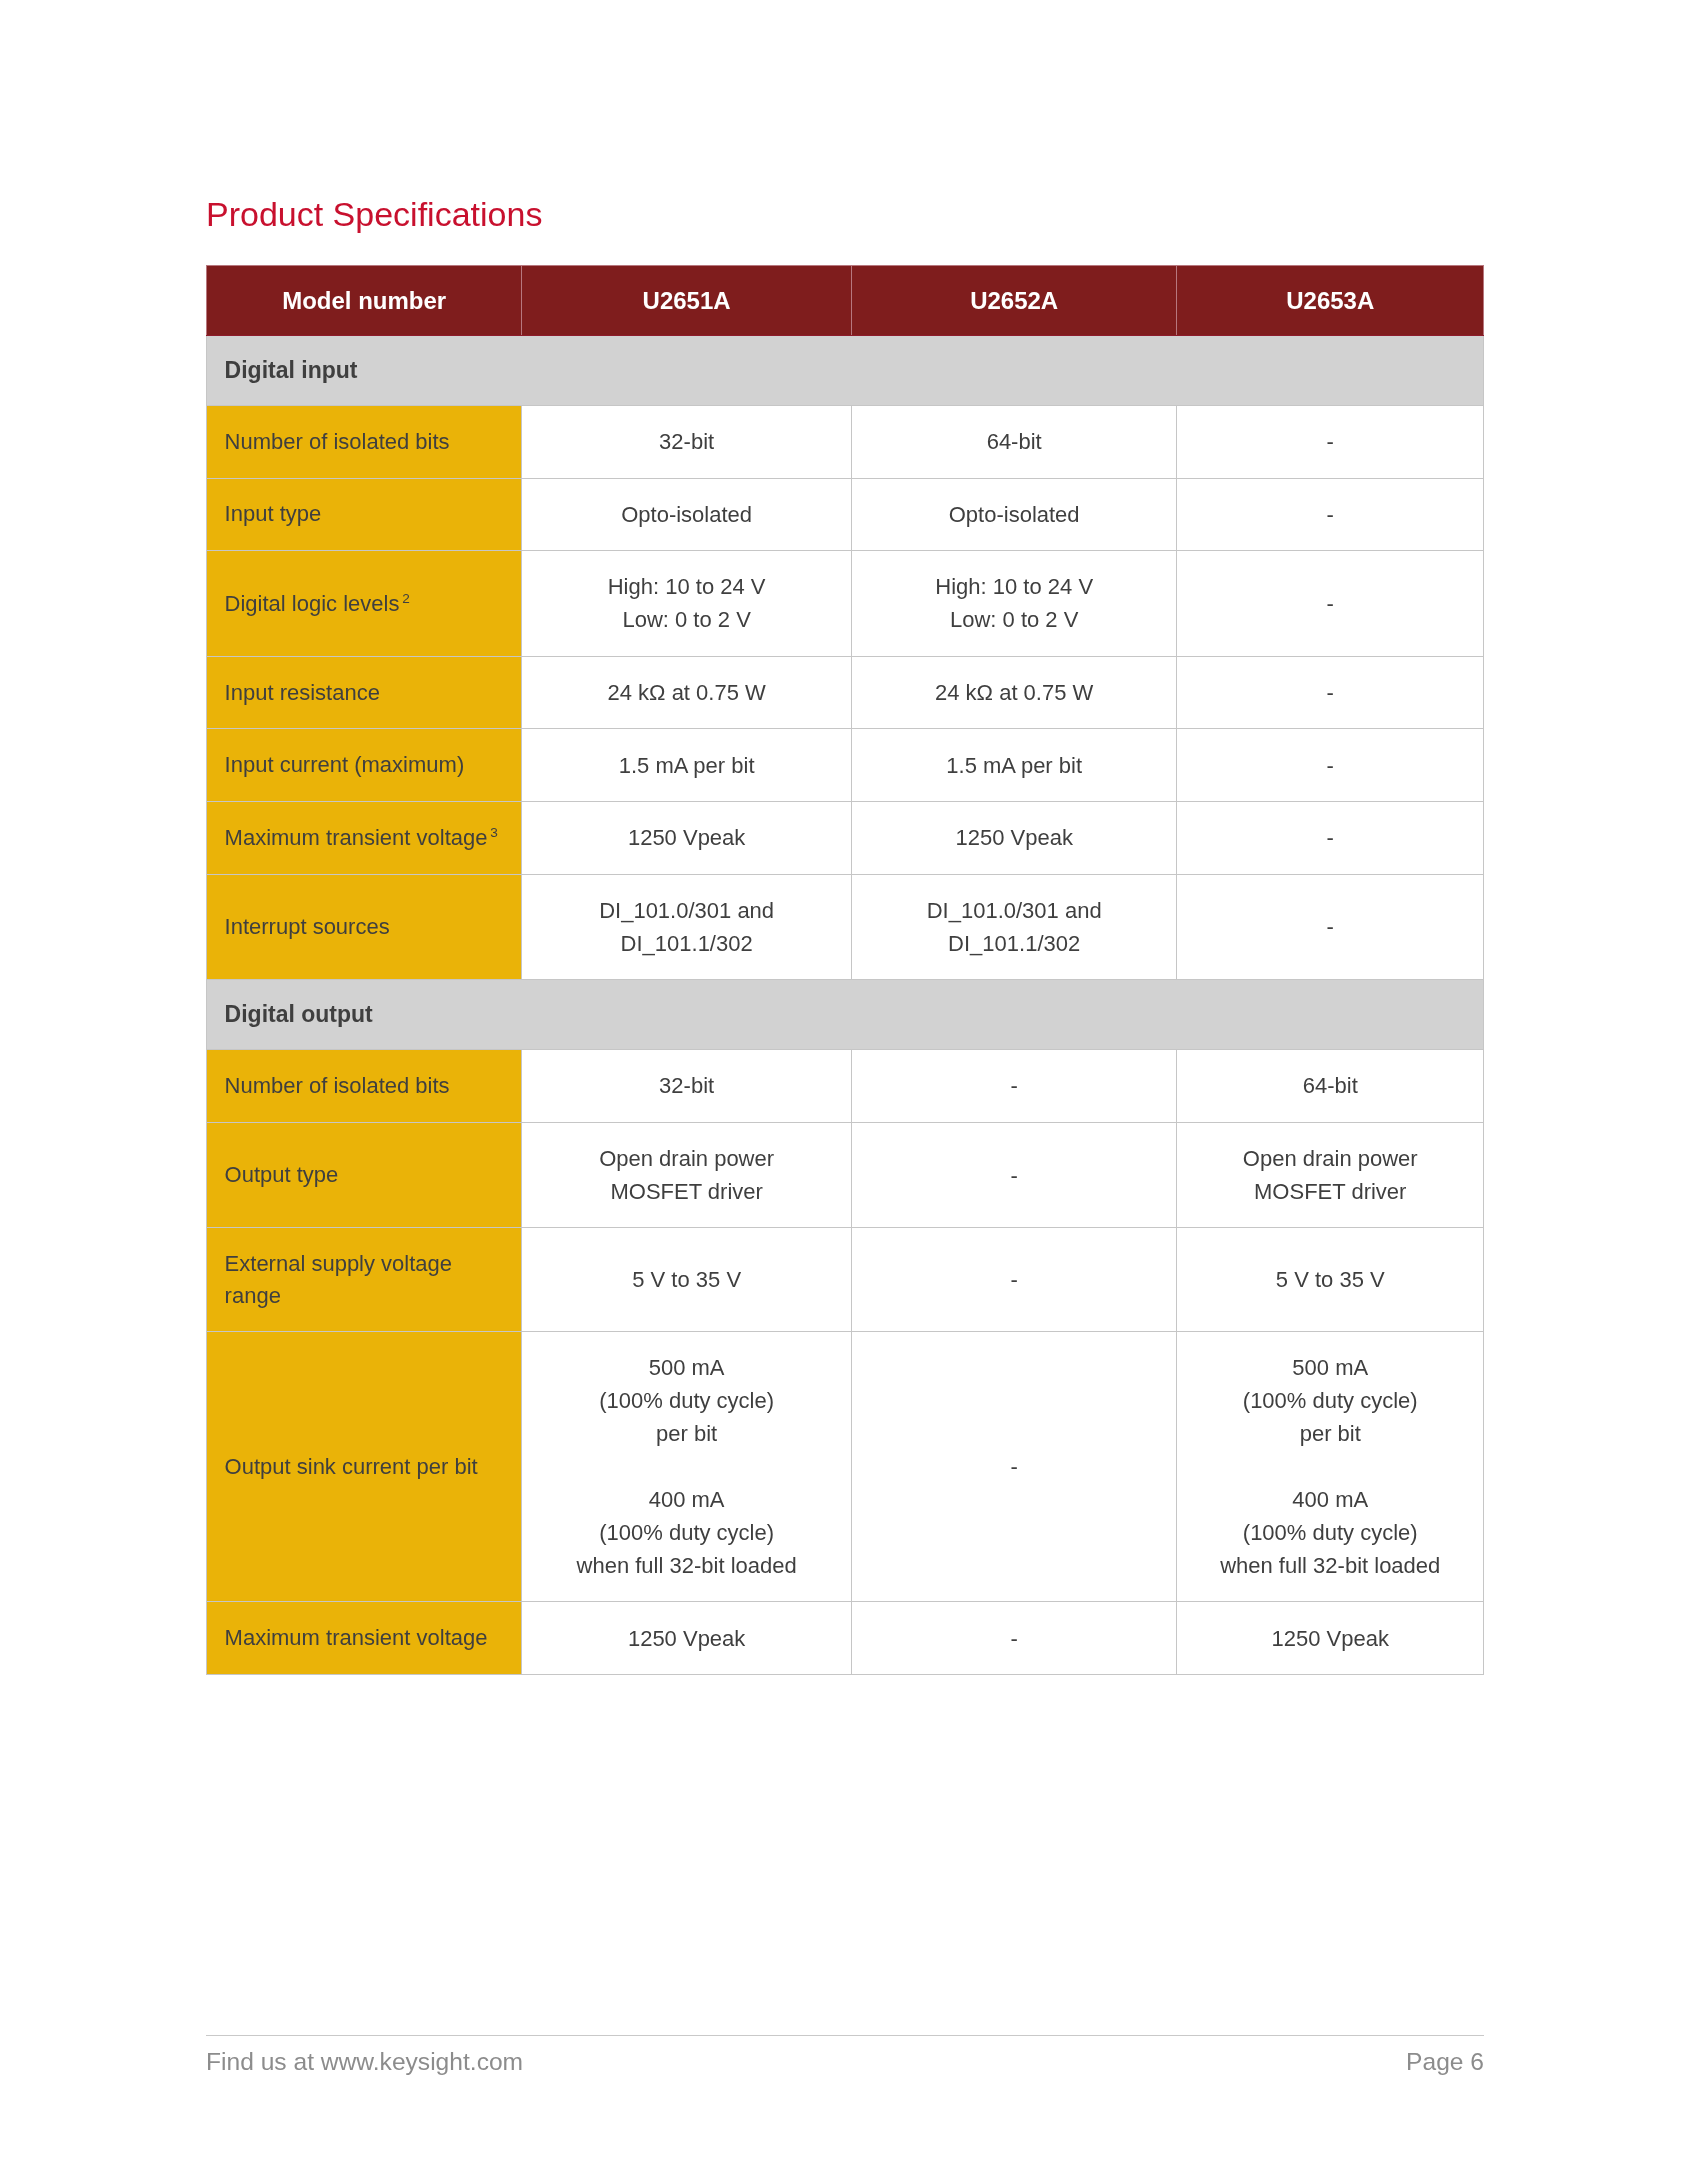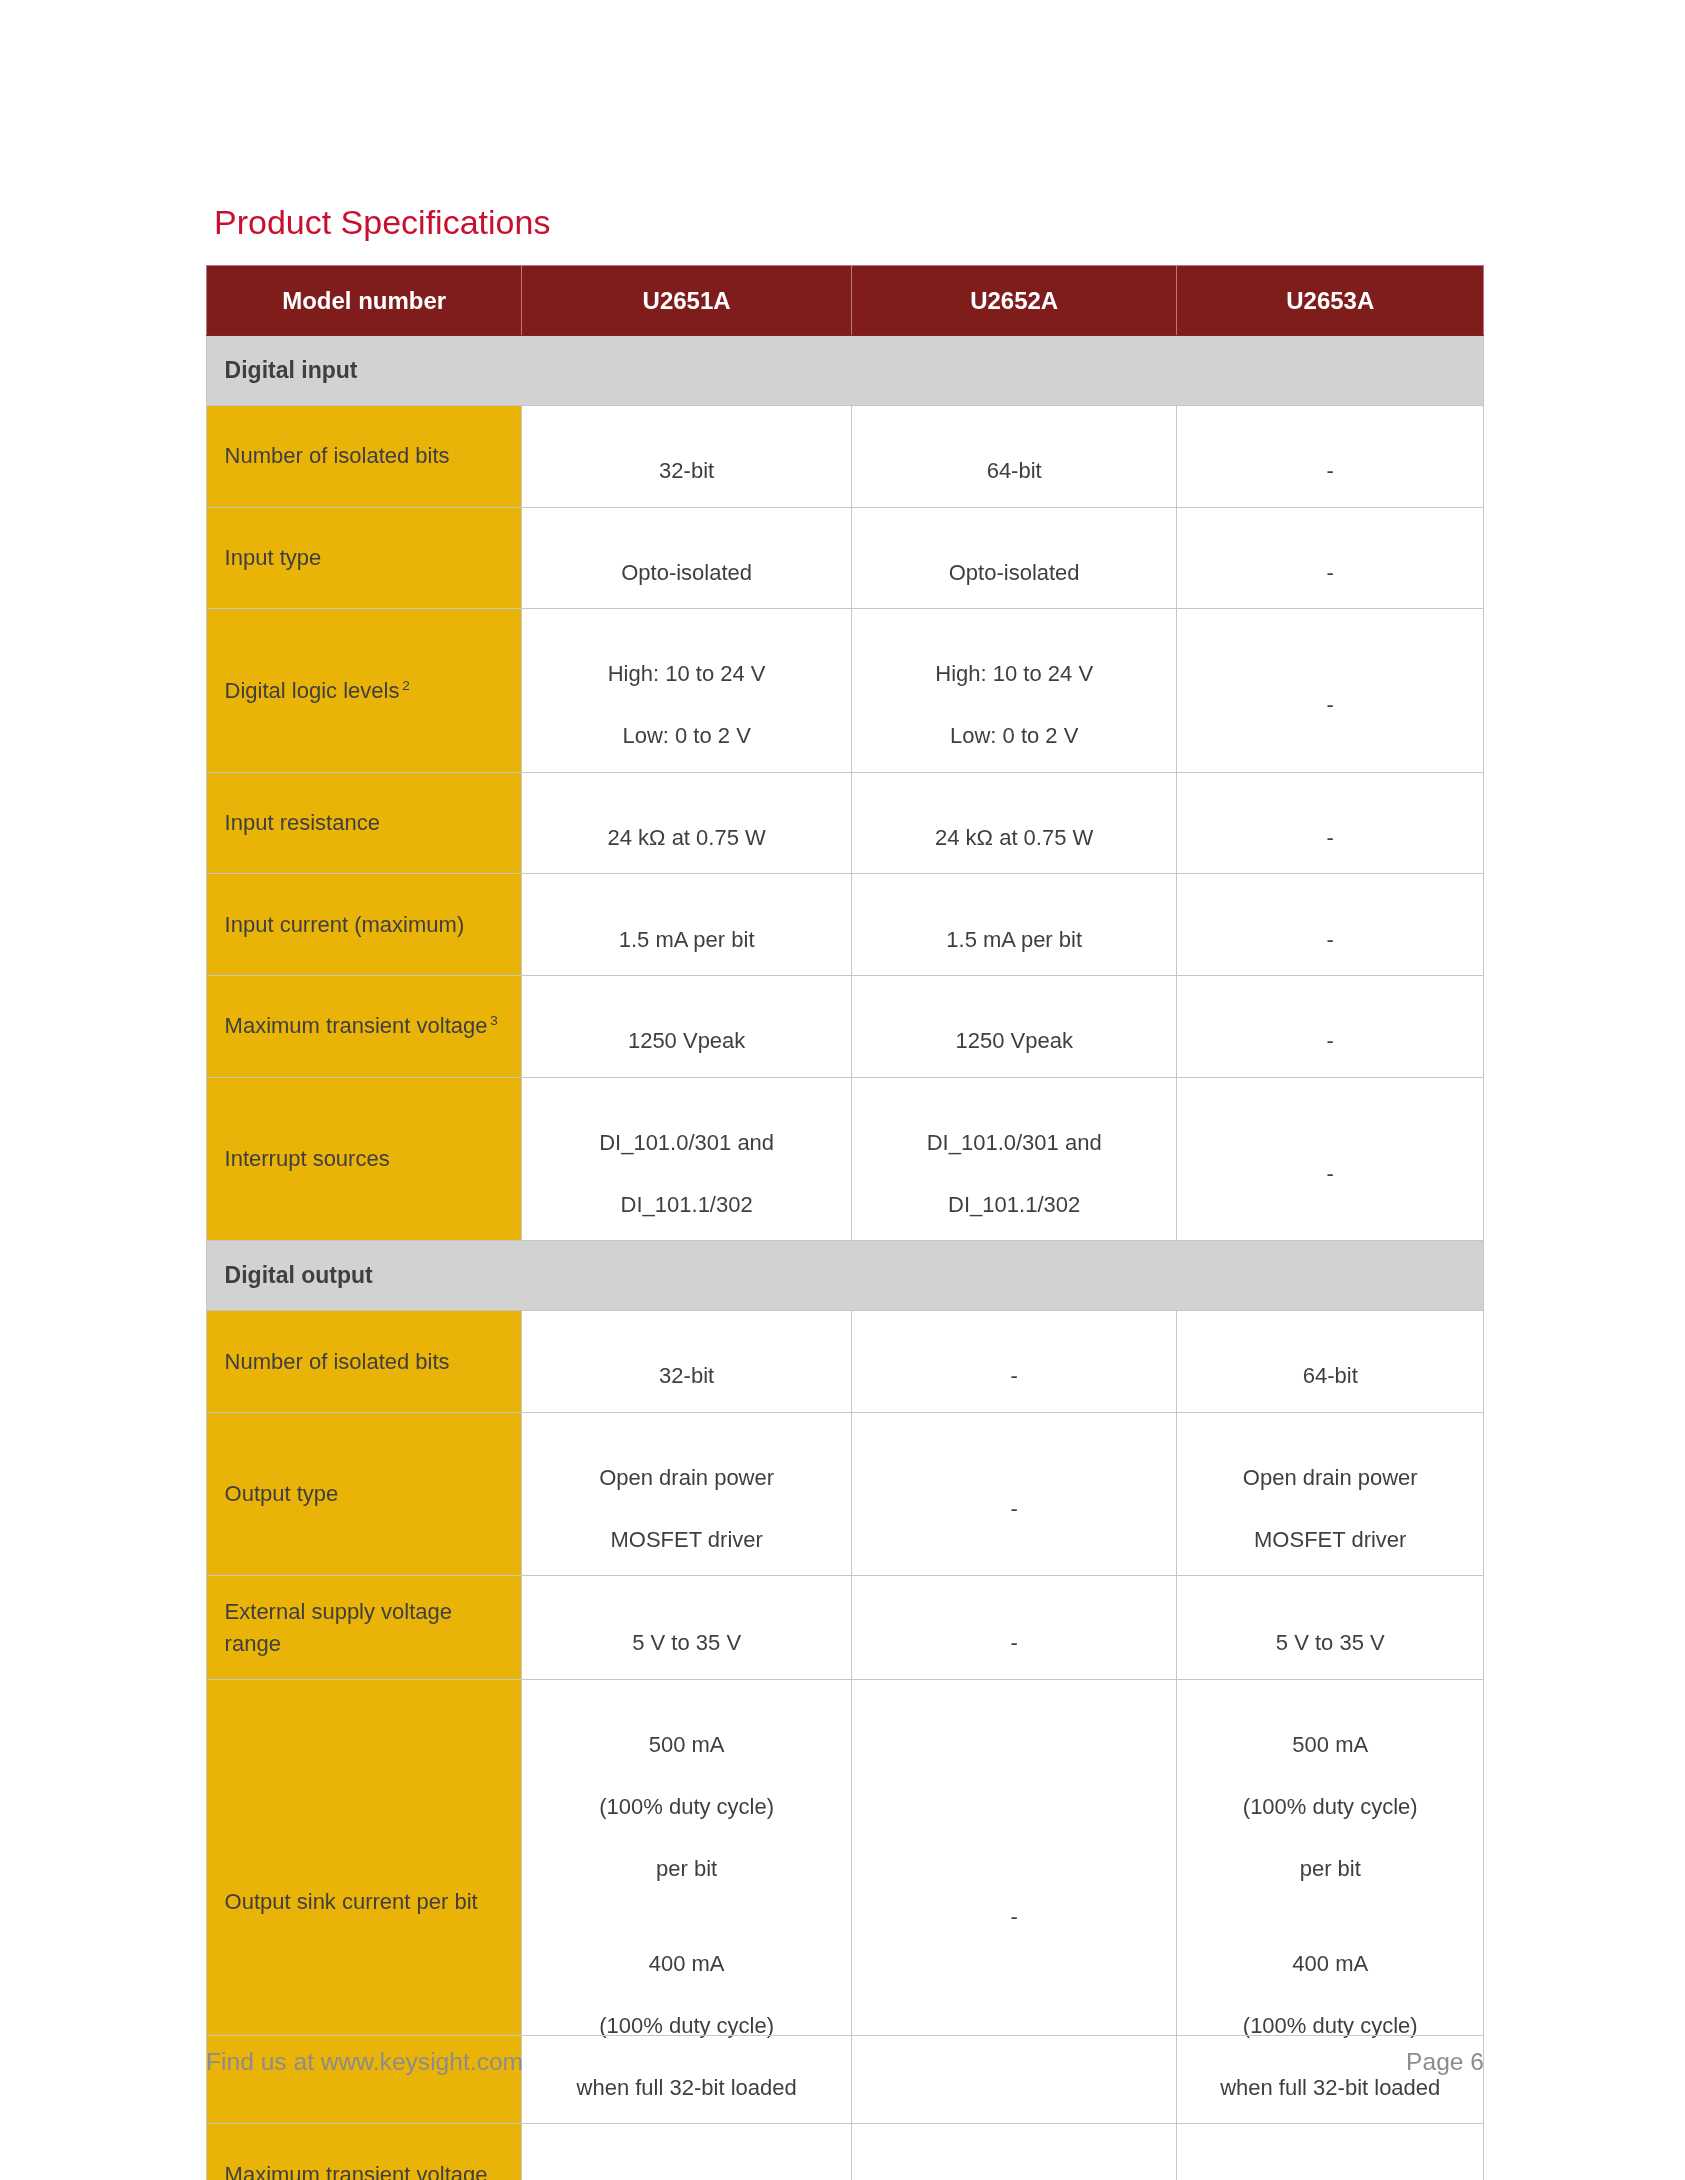--- a/index.html
+++ b/index.html
@@ -9,21 +9,21 @@
     font-family: "Liberation Sans", sans-serif;
   }
   .page {
     position: relative;
     width: 1685px;
     height: 2180px;
     background: #ffffff;
     overflow: hidden;
   }
   .page-title {
-    margin: 8px;
+    margin: 0;
     position: absolute;
     left: 206px;
     top: 195px;
     font-size: 34px;
     font-weight: 500;
     letter-spacing: 0px;
     color: #c8102e;
   }
   table.spec-table {
     position: absolute;
@@ -63,21 +63,21 @@
     padding: 19.3px 12.3px 19.3px 17.6px;
     line-height: 1.45;
     background: #eab308;
   }
   td.value-cell {
     text-align: center;
     padding: 19.3px 7px;
     line-height: 1.5;
     background: #ffffff;
   }
-  td.value-cell .line { min-height: 1.5em; margin-top: 29px; }
+  td.value-cell .line { min-height: 1.5em; }
   td.value-cell .spacer { min-height: 1.5em; }
   sup.footnote {
     font-size: 0.62em;
     vertical-align: super;
     line-height: 0;
   }
   .footer {
     position: absolute;
     left: 206px;
     width: 1278px;

